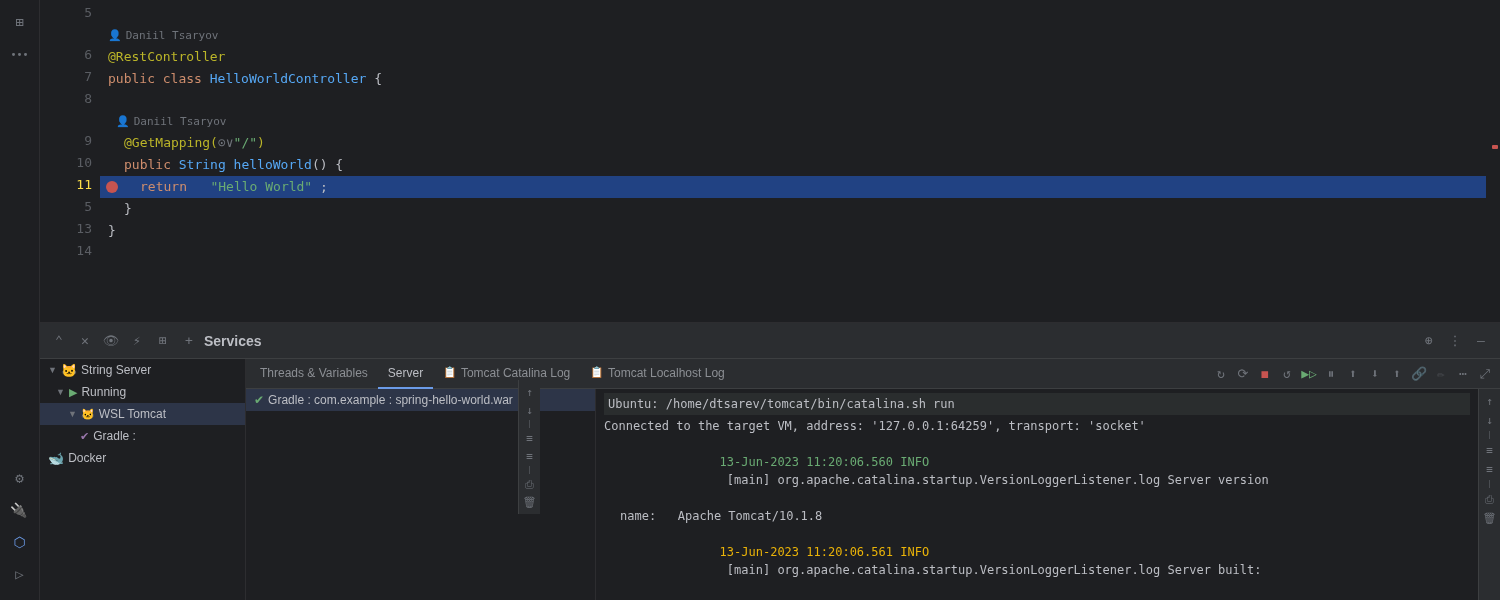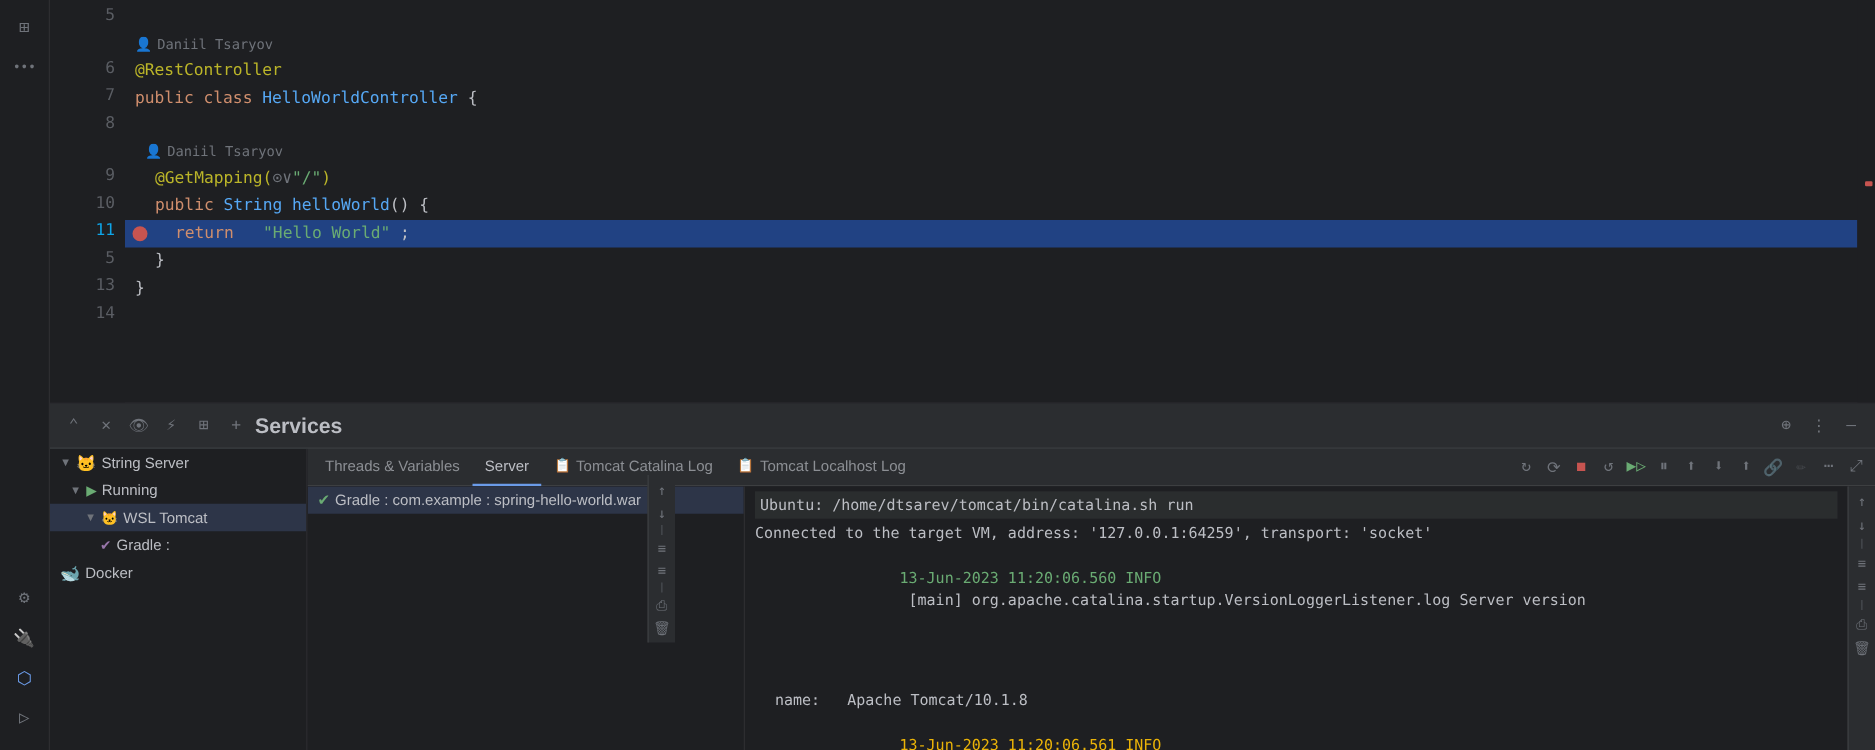--- a/index.html
+++ b/index.html
@@ -130,21 +130,21 @@
       height: 36px;
       background: #2b2d30;
       display: flex;
       align-items: center;
       padding: 0 8px;
       border-bottom: 1px solid #3d3f41;
       gap: 4px;
     }
     .services-title {
       color: #bcbec4;
-      font-size: 17px;
+      font-size: 14px;
       font-family: 'Segoe UI', sans-serif;
       font-weight: 600;
       margin-right: 8px;
     }
     .header-icon-btn {
       width: 22px;
       height: 22px;
       display: flex;
       align-items: center;
       justify-content: center;
@@ -326,21 +326,21 @@
     <div class="code-container">
       <div class="line-numbers">
         <div style="height:22px; color:#5a5d63;">5</div>
         <div style="height:20px; color:#5a5d63; font-size:11px;"></div>
         <div style="height:22px; color:#5a5d63;">6</div>
         <div style="height:22px; color:#5a5d63;">7</div>
         <div style="height:22px; color:#5a5d63;">8</div>
         <div style="height:20px; color:#5a5d63; font-size:11px;"></div>
         <div style="height:22px; color:#5a5d63;">9</div>
         <div style="height:22px; color:#5a5d63;">10</div>
-        <div style="height:22px; color:#0ea5e9;">11</div>
+        <div style="height:22px; color:#fde047;">11</div>
         <div style="height:22px; color:#5a5d63;">5</div>
         <div style="height:22px; color:#5a5d63;">13</div>
         <div style="height:22px; color:#5a5d63;">14</div>
       </div>
 
       <div class="code-content">
 
         <div class="code-line"></div>
 
         <div class="code-annotation">
@@ -512,21 +512,21 @@
           </div>
 
           <div class="console-panel">
             <div class="console-content">
               <div class="console-line cmd" style="color:#bcbec4; background:#2a2d2e; padding:2px 4px; margin-bottom:2px;">Ubuntu: /home/dtsarev/tomcat/bin/catalina.sh run</div>
               <div class="console-line" style="color:#bcbec4;">Connected to the target VM, address: '127.0.0.1:64259', transport: 'socket'</div>
               <div class="console-line">
                 <span style="color:#6aab73;">13-Jun-2023 11:20:06.560 INFO</span>
                 <span style="color:#bcbec4;"> [main] org.apache.catalina.startup.VersionLoggerListener.log Server version</span>
               </div>
-              <div class="console-line indent" style="color:#bcbec4;margin-top:44px;">name:   Apache Tomcat/10.1.8</div>
+              <div class="console-line indent" style="color:#bcbec4;">name:   Apache Tomcat/10.1.8</div>
               <div class="console-line">
                 <span style="color:#eab308;">13-Jun-2023 11:20:06.561 INFO</span>
                 <span style="color:#bcbec4;"> [main] org.apache.catalina.startup.VersionLoggerListener.log Server built:</span>
               </div>
 
             </div>
           </div>
 
           <div style="display:flex; flex-direction:column; align-items:center; padding:4px 2px; gap:3px; background:#2b2d30; border-left:1px solid #3d3f41; width:22px; flex-shrink:0;">
             <div class="panel-right-btn">↑</div>

